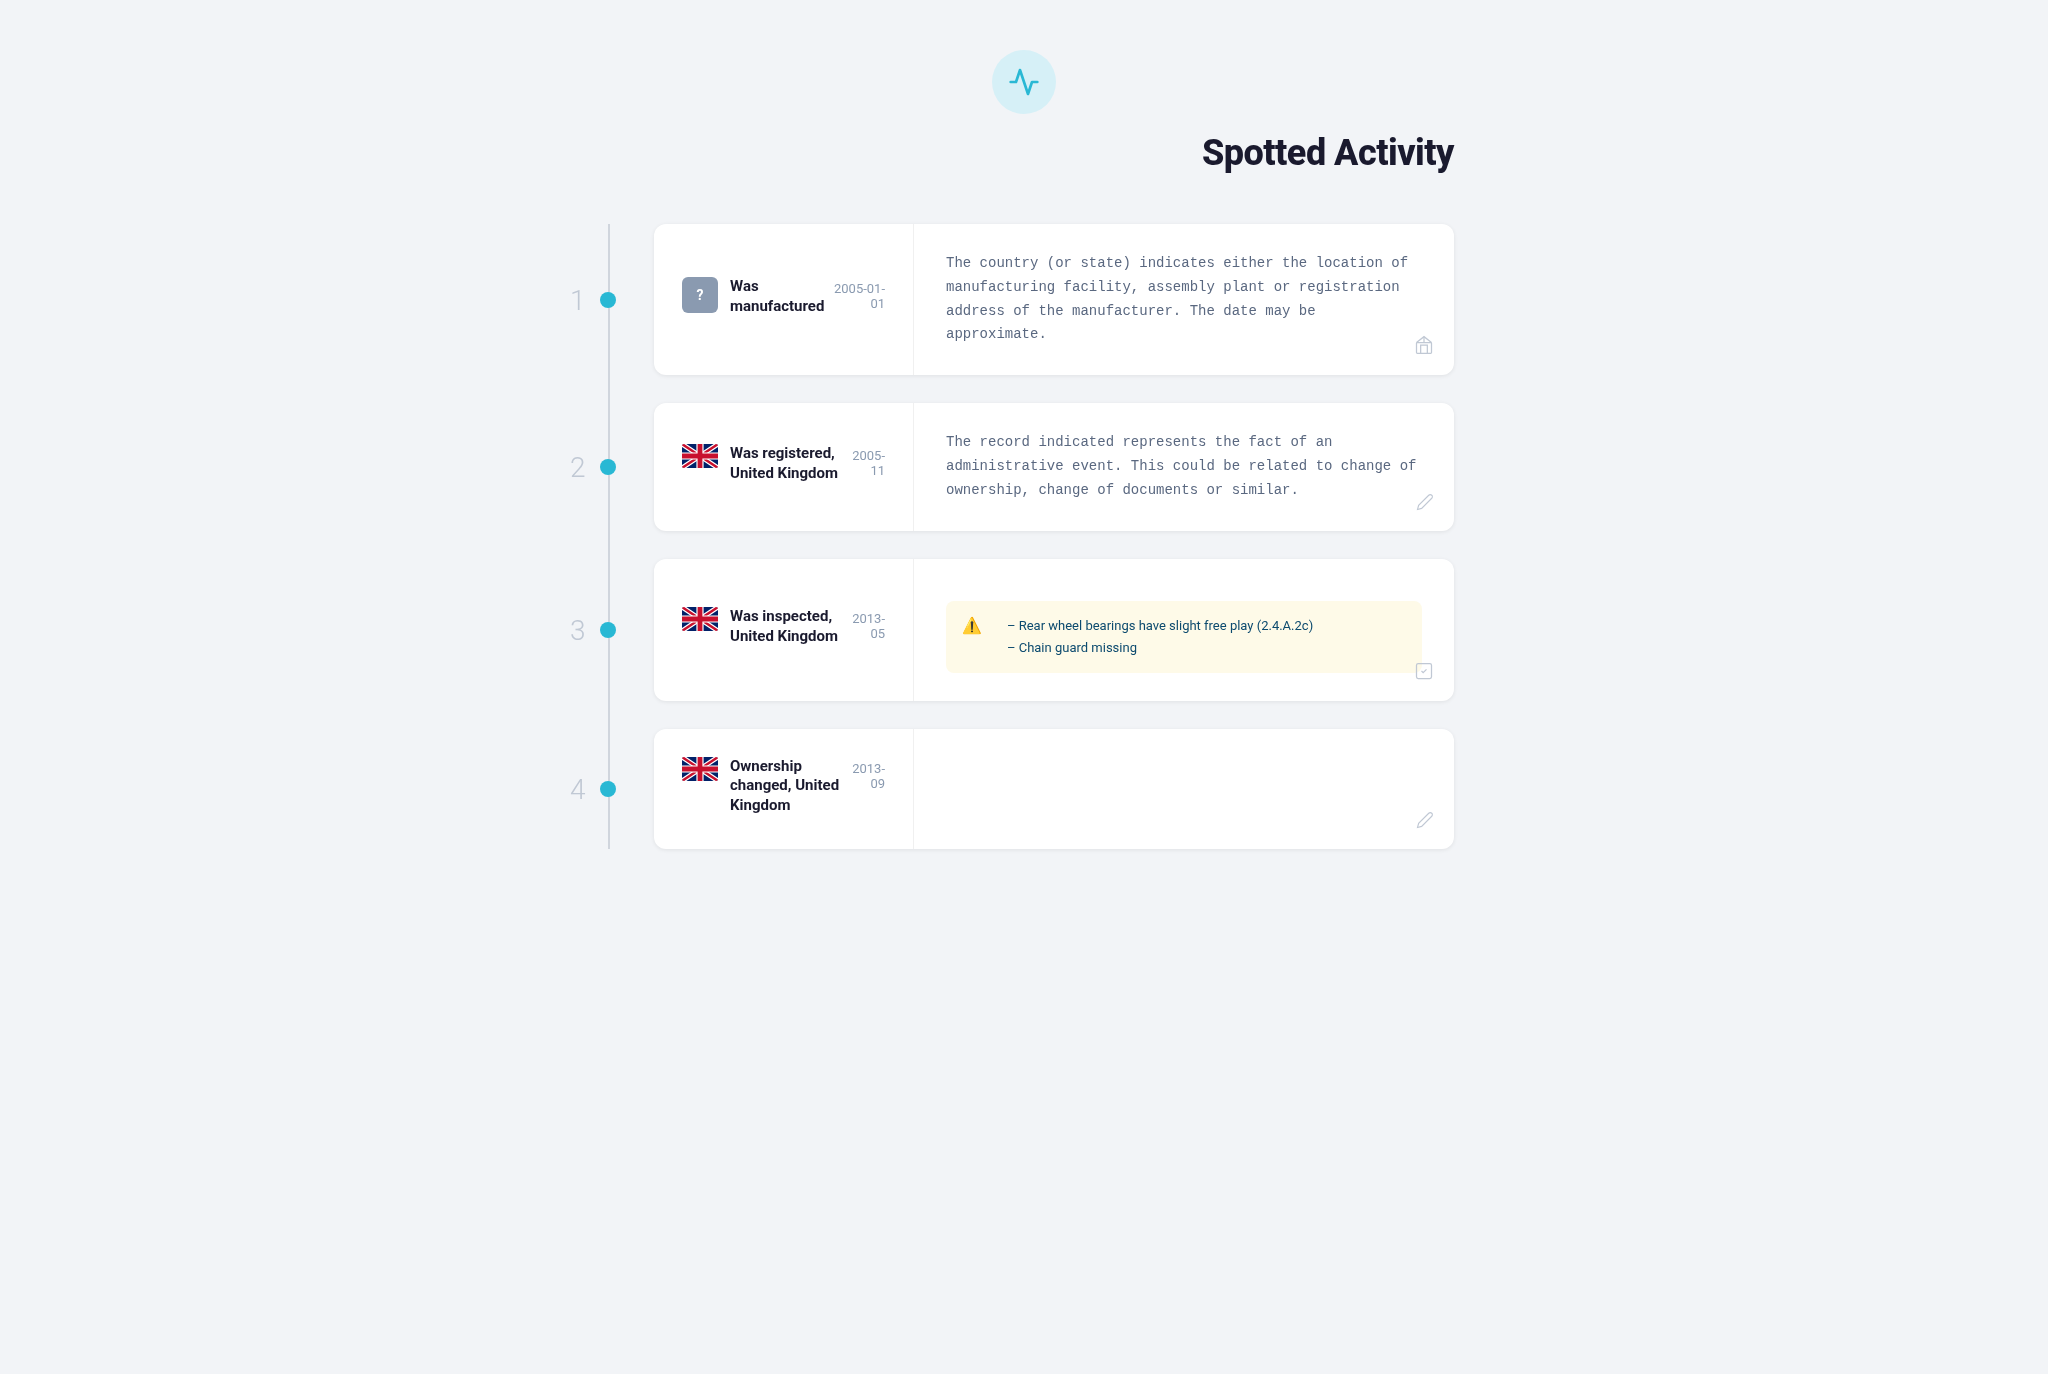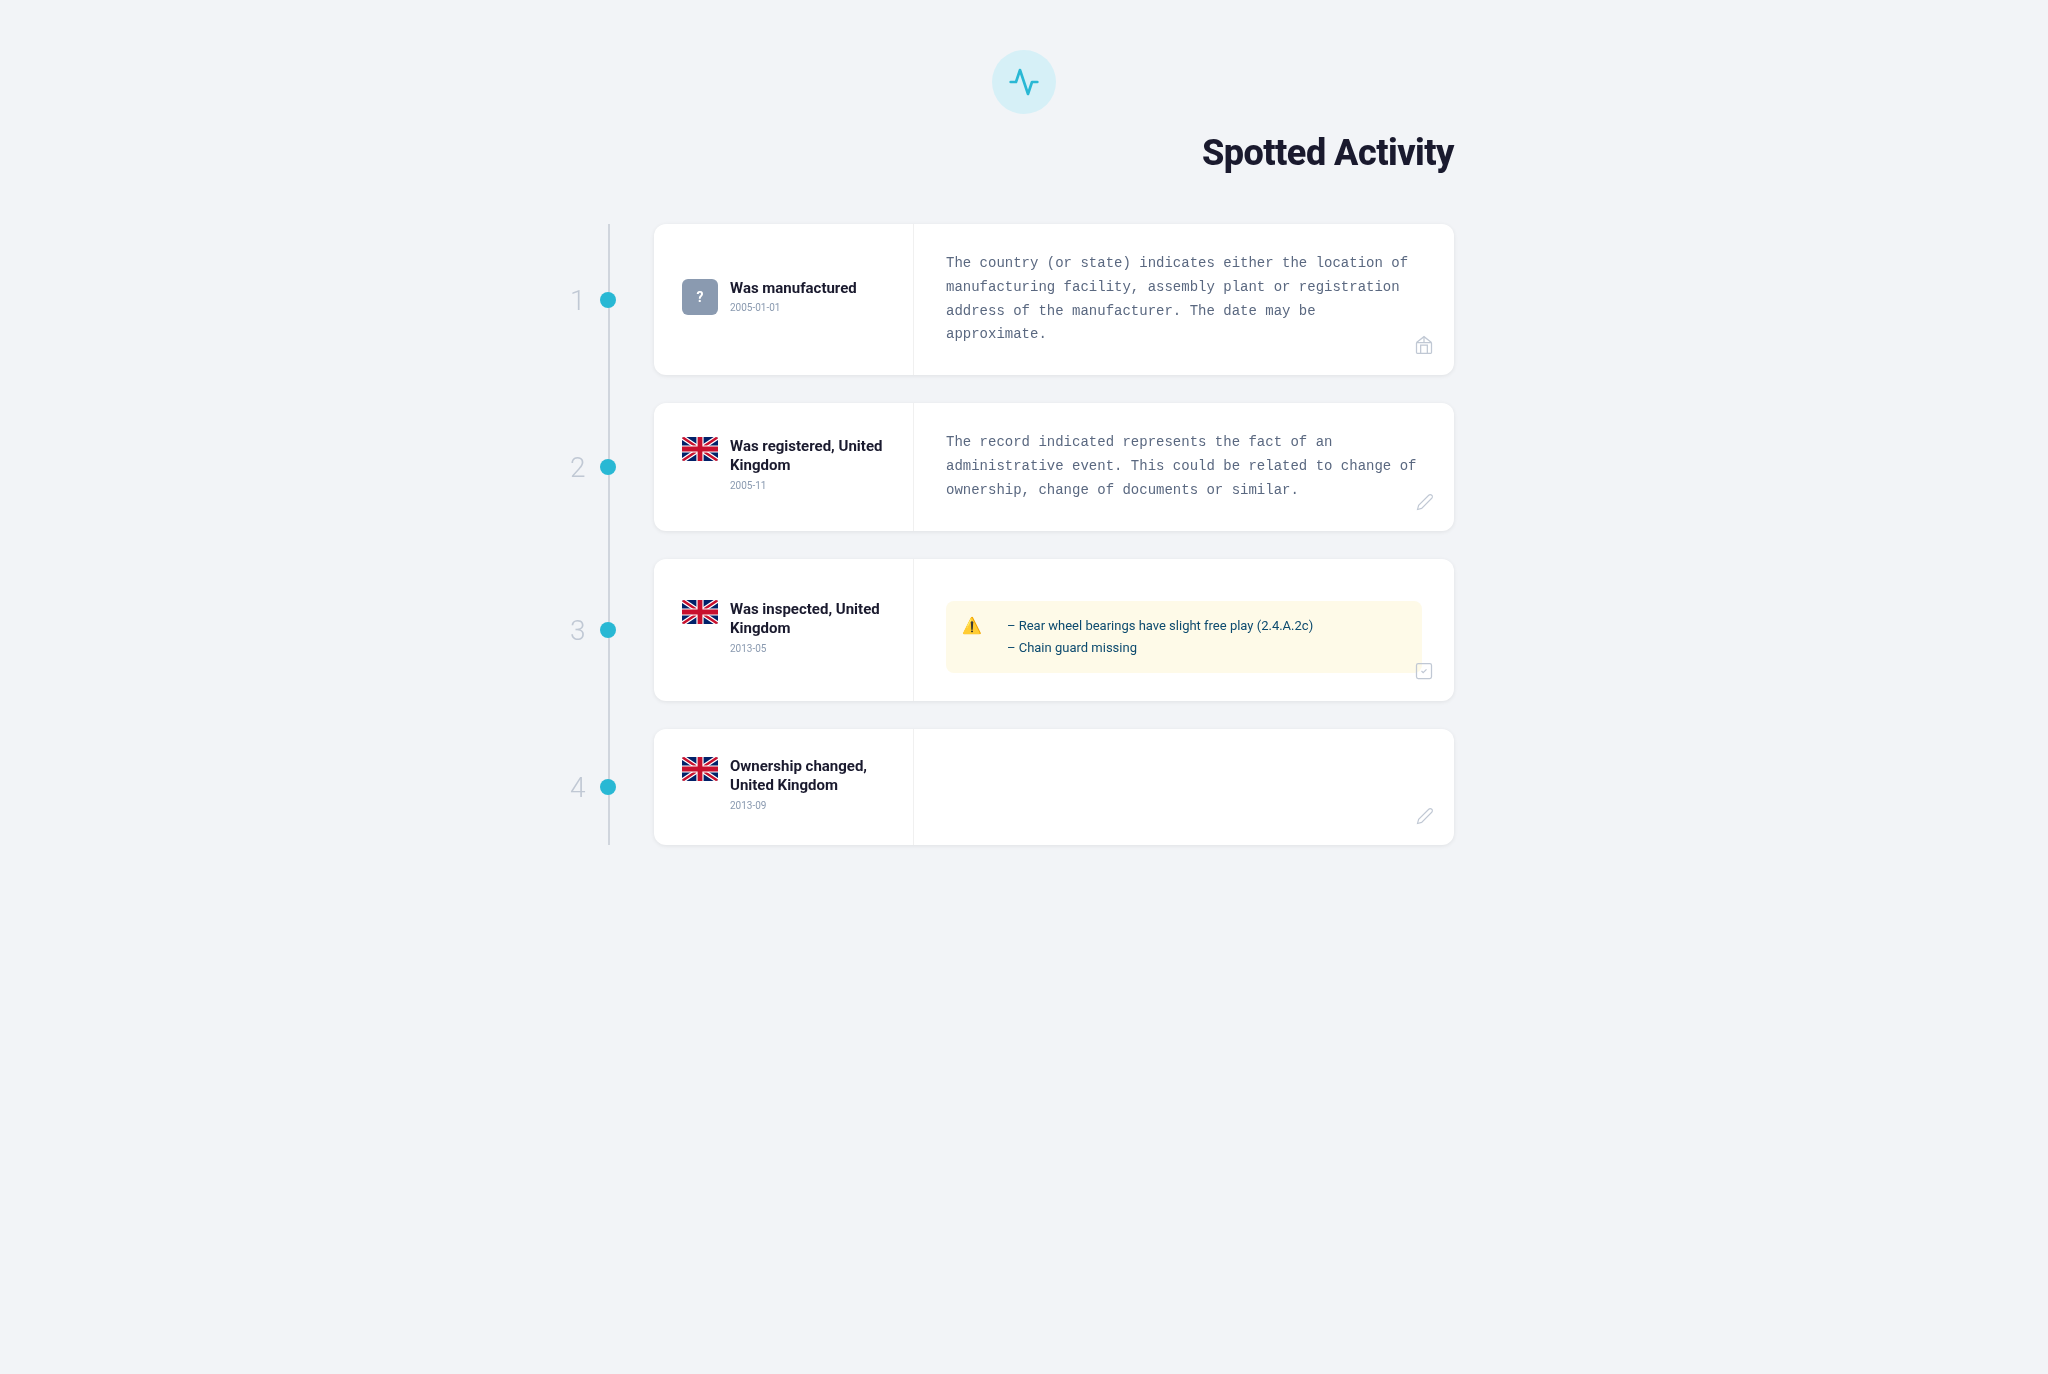--- a/index.html
+++ b/index.html
@@ -138,24 +138,25 @@
     }
 
     .event-title {
       font-size: 15px;
       font-weight: 700;
       color: #1a1a2e;
       line-height: 1.3;
     }
 
     .event-date {
-      font-size: 10px;
+      font-size: 13px;
       color: #8a9ab0;
       margin-top: 4px;
       padding-left: 0;
+      text-align: right;
     }
 
     .card-right {
       padding: 28px 32px;
       flex: 1;
       position: relative;
       display: flex;
       flex-direction: column;
       justify-content: center;
     }
@@ -236,21 +237,21 @@
     .card-icon-checkmark svg {
       width: 20px;
       height: 20px;
       stroke: #c0c8d4;
       fill: none;
       stroke-width: 1.5;
     }
 
     .event-info {
       display: flex;
-      flex-direction: column;
+      flex-direction: row;
     }
   </style>
 </head>
 <body>
 
 <div class="page-container">
 
   <div class="header">
     <div class="header-icon-wrapper">
       <svg viewBox="0 0 24 24">

